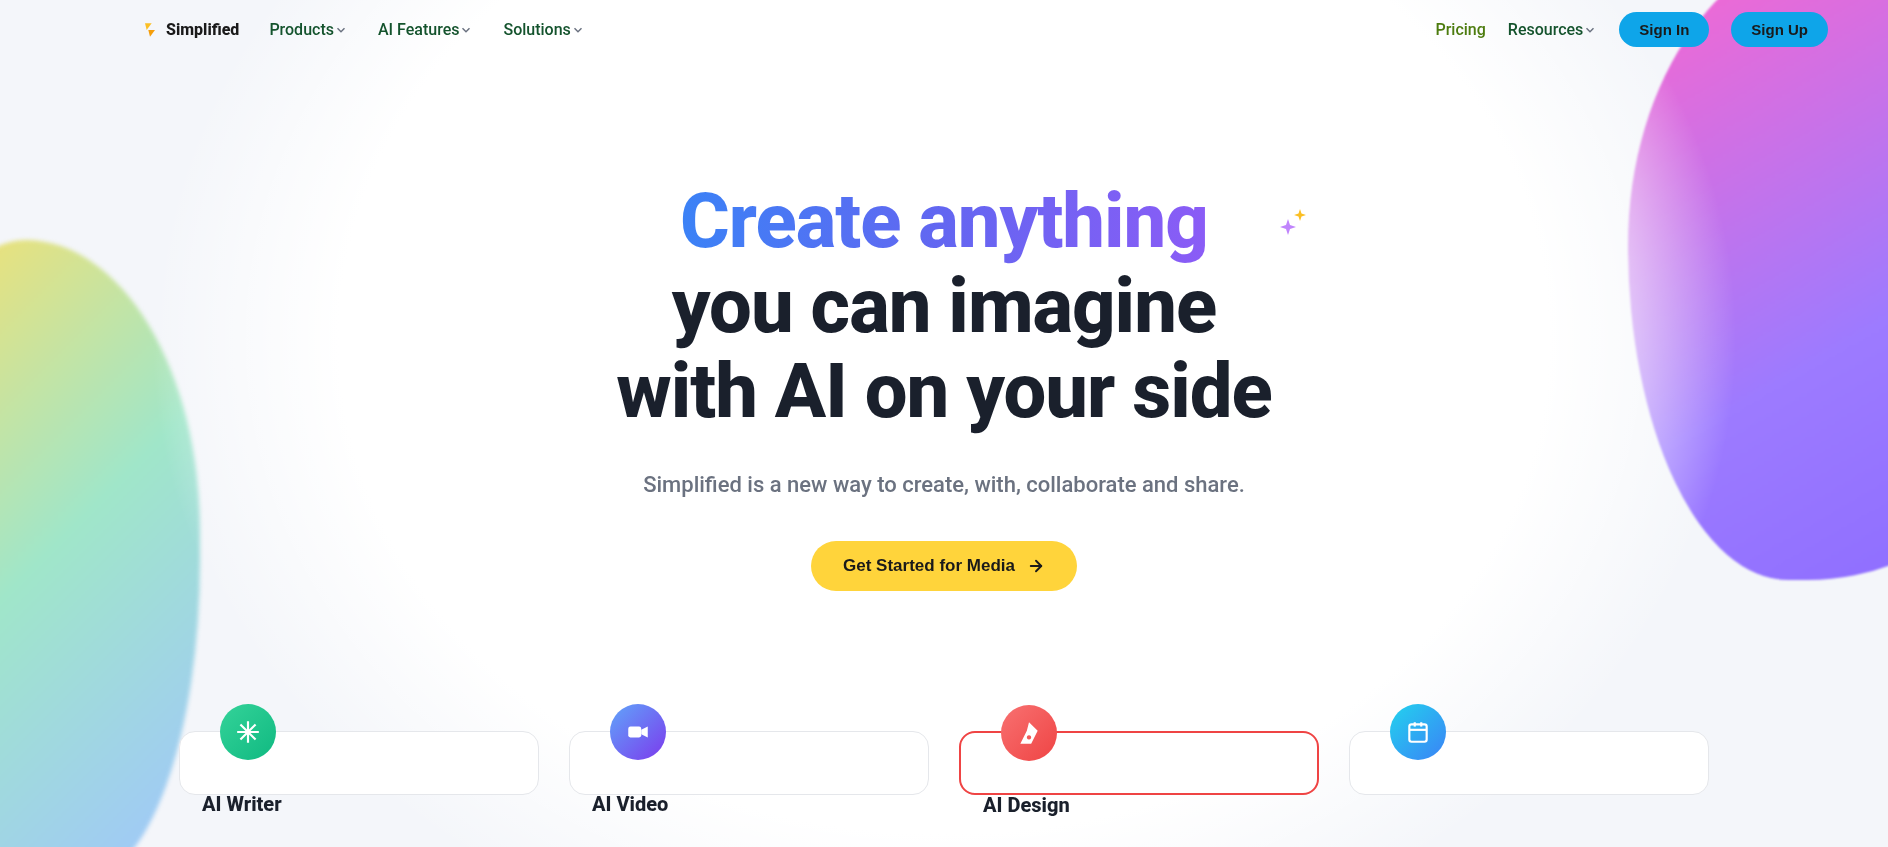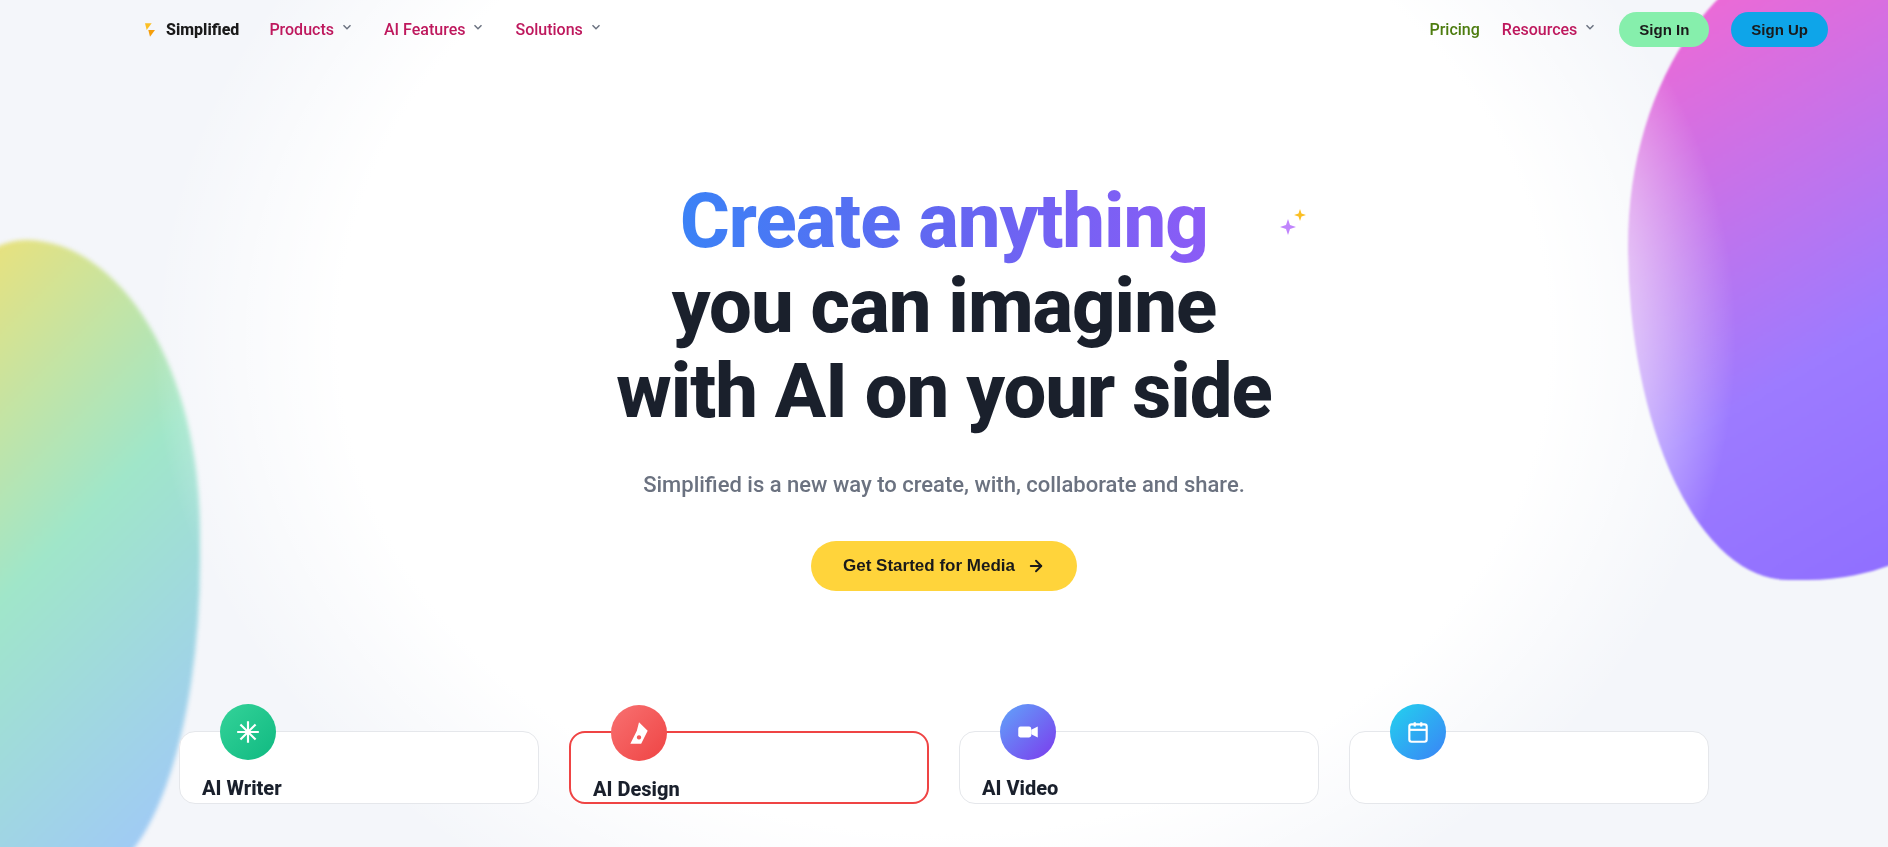--- a/index.html
+++ b/index.html
@@ -64,24 +64,23 @@
   gap: 6px;
   font-weight: 800;
   font-size: 16px;
   color: #1a1a1a;
 }
 .logo-mark {
   display: inline-flex;
 }
 .nav-item {
   display: flex;
-  align-items: flex-start;
-  gap: 6px;
+  align-items: center;
   font-size: 16px;
-  color: #be185d;
+  color: #14532d;
   font-weight: 500;
   cursor: pointer;
 }
 .chevron {
   display: inline-flex;
 }
 .nav-right {
   display: flex;
   align-items: center;
   gap: 22px;
@@ -95,21 +94,21 @@
 }
 .btn {
   padding: 9px 20px;
   border-radius: 22px;
   font-size: 15px;
   font-weight: 700;
   cursor: pointer;
   border: none;
 }
 .btn-signin {
-  background: #86efac;
+  background: #0ea5e9;
   color: #1a1a1a;
 }
 .btn-signup {
   background: #0ea5e9;
   color: #1a1a1a;
 }
 
 
 .hero {
   position: relative;
@@ -168,25 +167,25 @@
   position: relative;
   z-index: 5;
   display: flex;
   justify-content: center;
   gap: 30px;
   margin-top: 140px;
 }
 .card {
   position: relative;
   width: 360px;
-  height: 73px;
+  height: 64px;
   background: #fff;
   border: 1px solid #e5e7eb;
   border-radius: 16px;
-  padding: 44px 22px 0 22px;
+  padding: 60px 22px 0 22px;
   cursor: pointer;
 }
 .card.active {
   border: 2px solid #ef4444;
 }
 .card-icon {
   position: absolute;
   top: -28px;
   left: 40px;
   width: 56px;
@@ -295,37 +294,37 @@
 <section class="cards">
   <div class="card">
     <div class="card-icon icon-green">
       <svg width="26" height="26" viewBox="0 0 24 24" fill="none" stroke="#fff" stroke-width="2">
           <path d="M12 2v20M2 12h20M5 5l14 14M19 5L5 19"></path>
         </svg>
     </div>
     <div class="card-title">AI Writer</div>
   </div>
 
-  <div class="card active">
-    <div class="card-icon icon-red">
-      <svg width="26" height="26" viewBox="0 0 24 24" fill="#fff">
-          <path d="M12 2 L20 10 L14 22 L4 22 L10 10 Z M12 14 a2 2 0 1 0 0.001 0"></path>
-        </svg>
-    </div>
-    <div class="card-title">AI Design</div>
-  </div>
-
   <div class="card">
     <div class="card-icon icon-blue">
       <svg width="26" height="26" viewBox="0 0 24 24" fill="#fff">
           <rect x="3" y="7" width="12" height="10" rx="2"></rect>
           <path d="M15 10 L21 7 V17 L15 14 Z"></path>
         </svg>
     </div>
     <div class="card-title">AI Video</div>
+  </div>
+
+  <div class="card active">
+    <div class="card-icon icon-red">
+      <svg width="26" height="26" viewBox="0 0 24 24" fill="#fff">
+          <path d="M12 2 L20 10 L14 22 L4 22 L10 10 Z M12 14 a2 2 0 1 0 0.001 0"></path>
+        </svg>
+    </div>
+    <div class="card-title">AI Design</div>
   </div>
 
   <div class="card">
     <div class="card-icon icon-cyan">
       <svg width="26" height="26" viewBox="0 0 24 24" fill="none" stroke="#fff" stroke-width="2">
           <rect x="4" y="5" width="16" height="16" rx="2"></rect>
           <line x1="4" y1="10" x2="20" y2="10"></line>
           <line x1="9" y1="3" x2="9" y2="7"></line>
           <line x1="15" y1="3" x2="15" y2="7"></line>
           <line x1="9" y1="14" x2="9" y2="14"></line>

